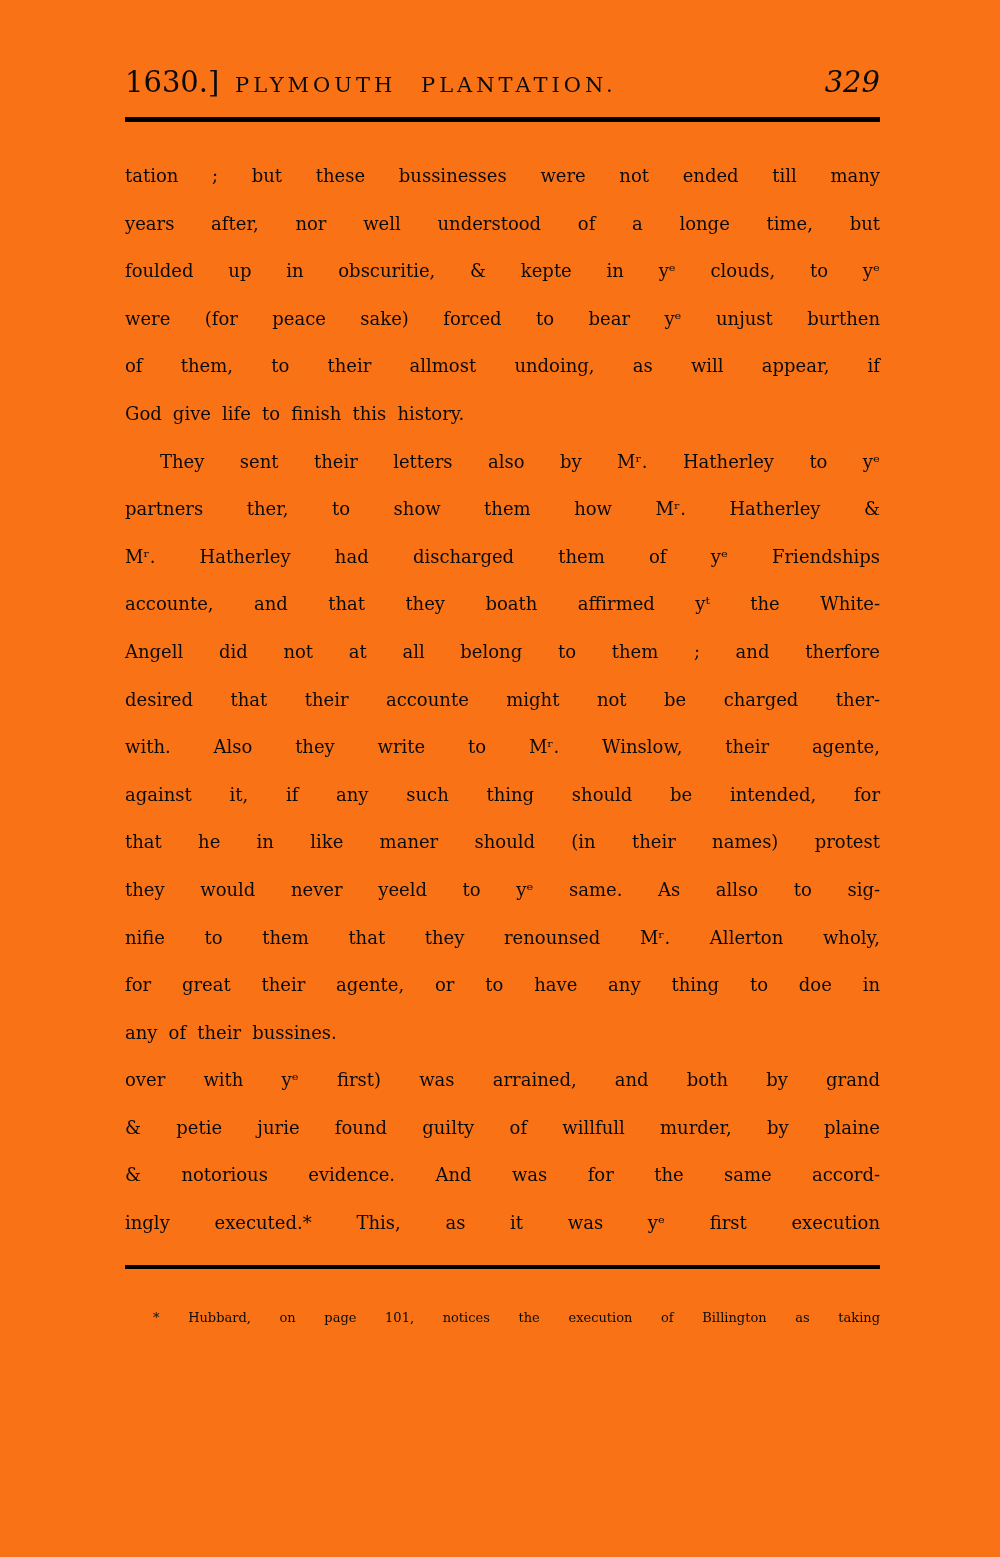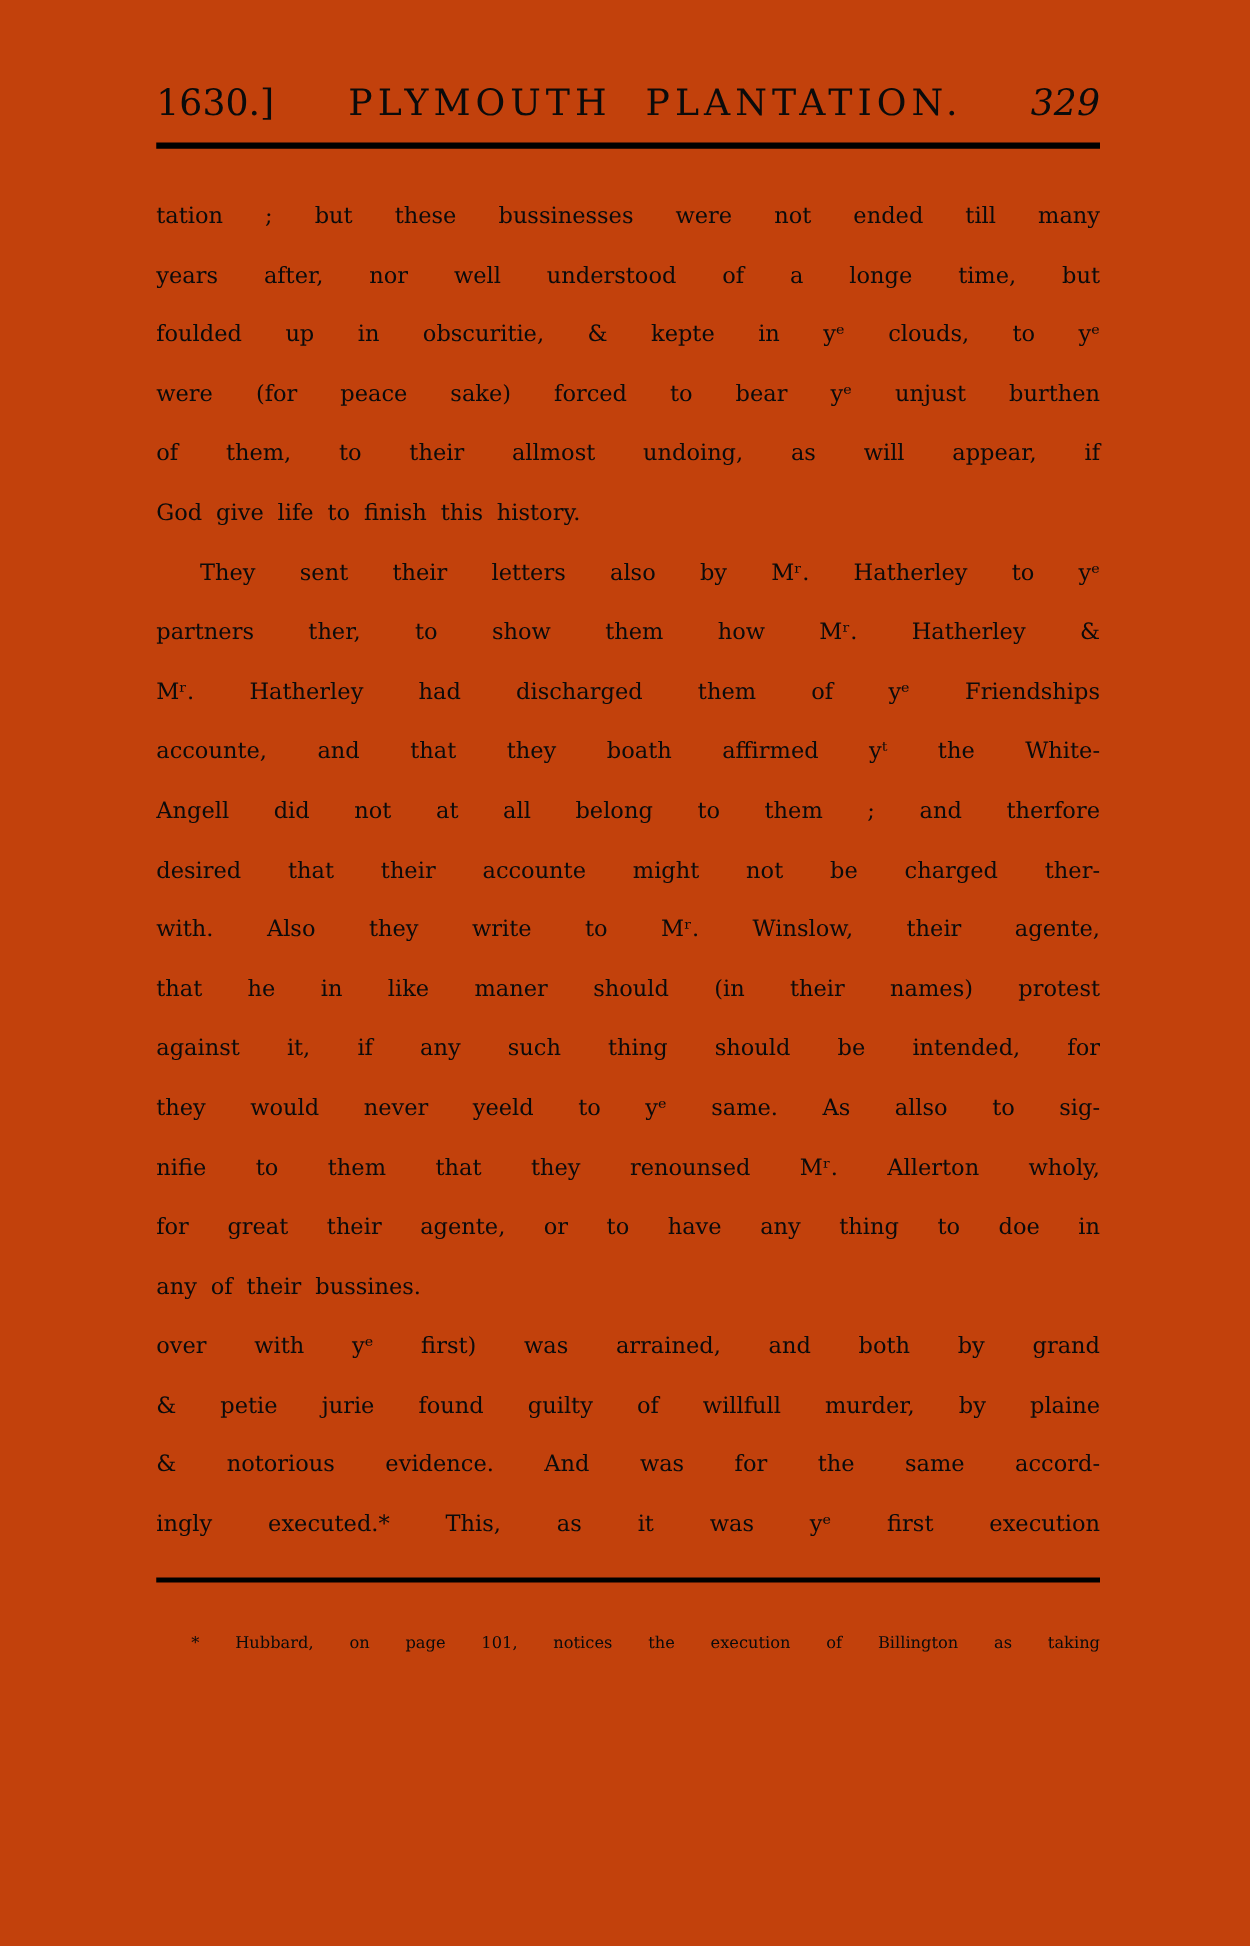--- a/index.html
+++ b/index.html
@@ -6,42 +6,42 @@
     margin: 0;
     padding: 0;
     background: #e8e8e6;
   }
   .page {
     position: relative;
     width: 1000px;
     height: 1557px;
     margin: 0 auto;
     box-sizing: border-box;
-    background: #c2410c;
+    background: #f97316;
     color: #0b0b0b;
     font-family: "DejaVu Serif", "Liberation Serif", "DejaVu Sans", serif;
     padding: 64px 120px 0 125px;
     overflow: hidden;
   }
   .page-header {
     display: flex;
     justify-content: space-between;
     align-items: baseline;
     font-size: 29px;
     line-height: 36px;
   }
   .header-year {
     min-width: 110px;
     text-align: left;
   }
   .header-title {
-    font-size: 29px;
+    font-size: 21px;
     letter-spacing: 4px;
     word-spacing: 14px;
-    text-align: right;
+    text-align: left;
     flex: 1;
   }
   .header-page-number {
     min-width: 110px;
     text-align: right;
     font-style: italic;
   }
   .header-rule {
     height: 5px;
     background: #000;
@@ -104,22 +104,22 @@
     <div class="bl">were (for peace sake) forced to bear yᵉ unjust burthen</div>
     <div class="bl">of them, to their allmost undoing, as will appear, if</div>
     <div class="bl pe">God give life to finish this history.</div>
     <div class="bl indent">They sent their letters also by Mʳ. Hatherley to yᵉ</div>
     <div class="bl">partners ther, to show them how Mʳ. Hatherley &amp;</div>
     <div class="bl">Mʳ. Hatherley had discharged them of yᵉ Friendships</div>
     <div class="bl">accounte, and that they boath affirmed yᵗ the White-</div>
     <div class="bl">Angell did not at all belong to them ; and therfore</div>
     <div class="bl">desired that their accounte might not be charged ther-</div>
     <div class="bl">with.  Also they write to Mʳ. Winslow, their agente,</div>
+    <div class="bl">against it, if any such thing should be intended, for</div>
     <div class="bl">that he in like maner should (in their names) protest</div>
-    <div class="bl">against it, if any such thing should be intended, for</div>
     <div class="bl">they would never yeeld to yᵉ same.  As allso to sig-</div>
     <div class="bl">nifie to them that they renounsed Mʳ. Allerton wholy,</div>
     <div class="bl">for great their agente, or to have any thing to doe in</div>
     <div class="bl pe">any of their bussines.</div>
     <div class="bl">over with yᵉ first) was arrained, and both by grand</div>
     <div class="bl">&amp; petie jurie found guilty of willfull murder, by plaine</div>
     <div class="bl">&amp; notorious evidence.  And was for the same accord-</div>
     <div class="bl">ingly executed.*  This, as it was yᵉ first execution</div>
   </div>
 

